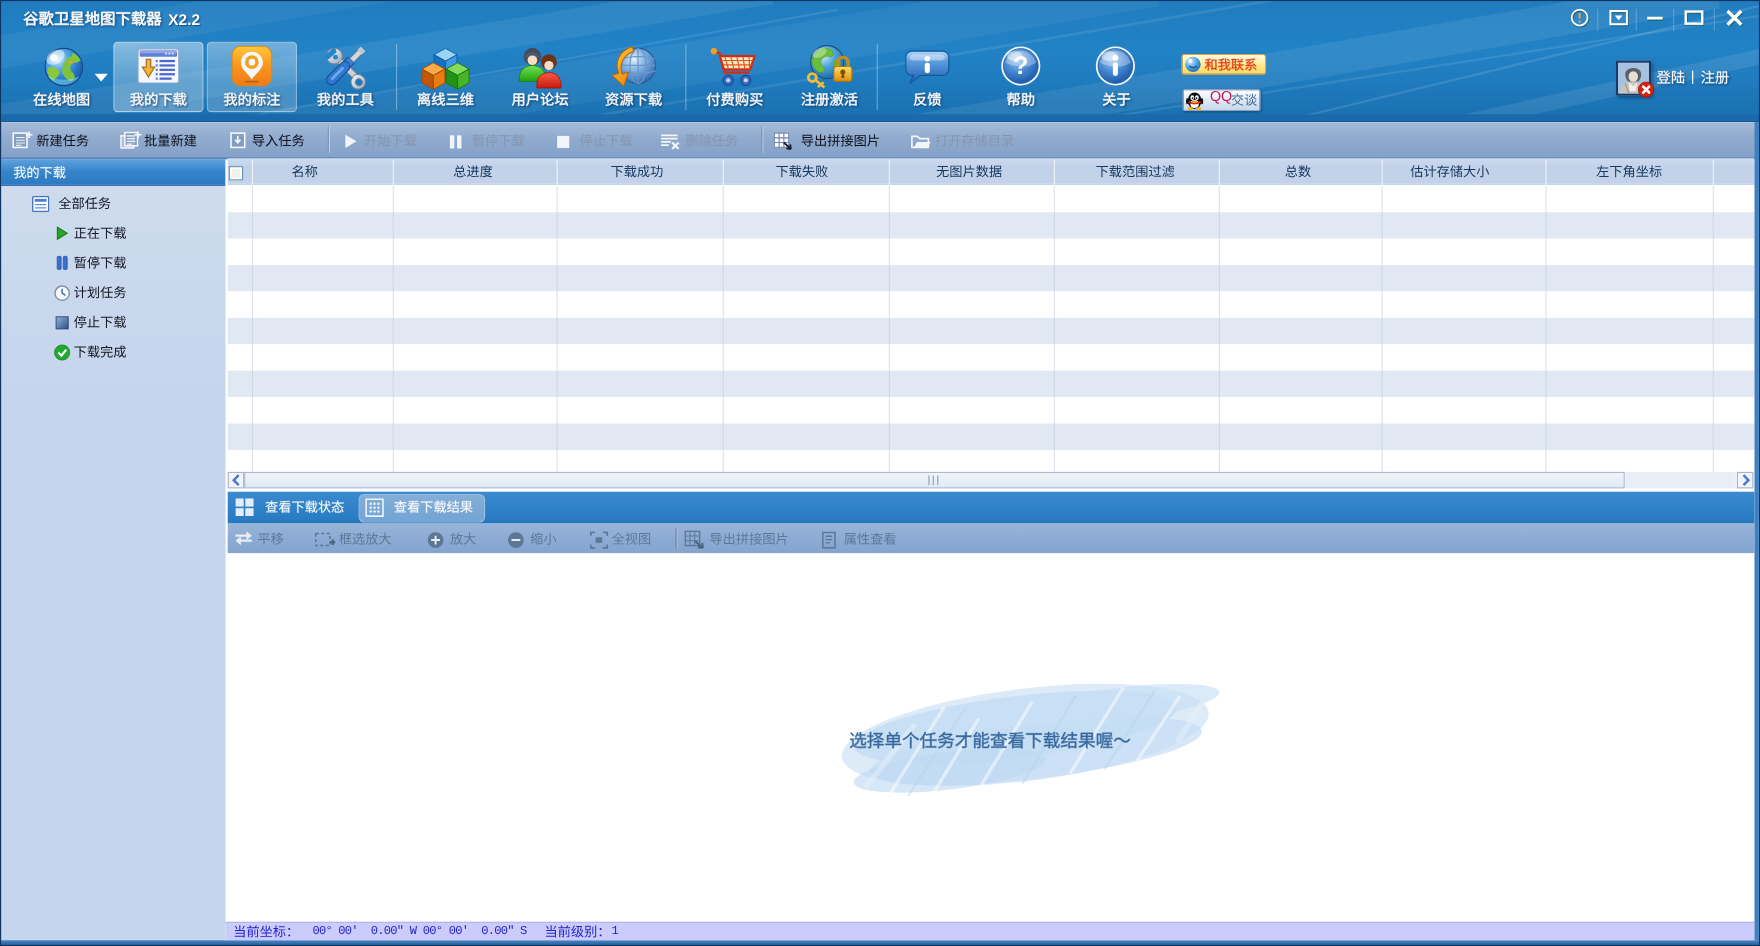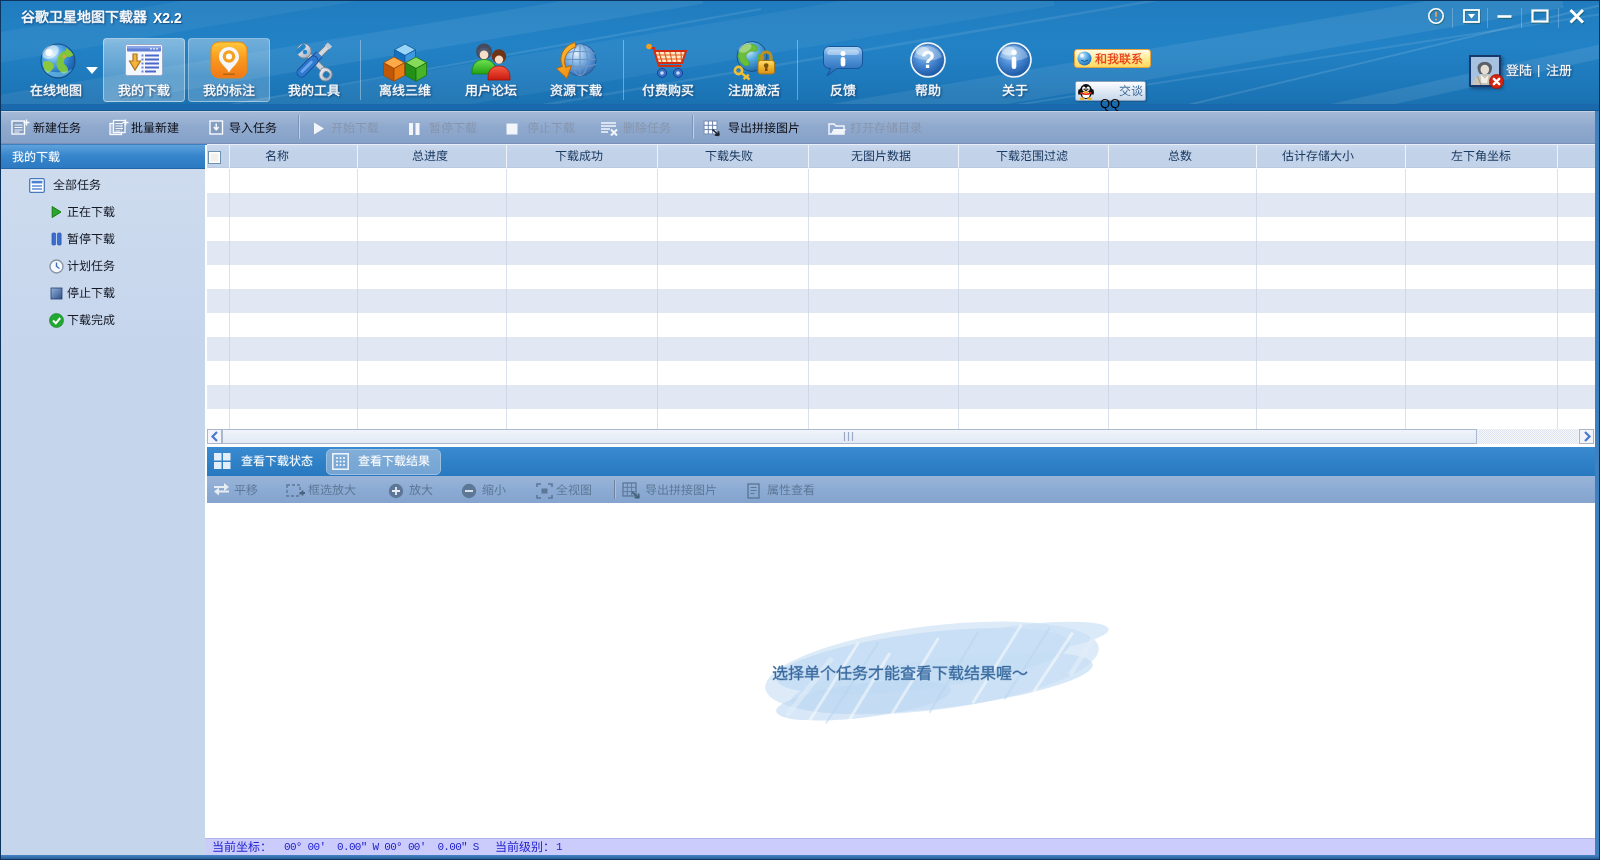--- a/index.html
+++ b/index.html
@@ -540,21 +540,21 @@
     <ellipse cx="10.1" cy="5.8" rx="1.7" ry="2.2" fill="#fff"></ellipse>
 <circle cx="6.2" cy="6.2" r="0.8" fill="#0c0c0c"></circle>
     <circle cx="9.8" cy="6.2" r="0.8" fill="#0c0c0c"></circle>
 <path d="M6 8.8 Q8 10 10 8.8" stroke="#e8a010" stroke-width="1.6" fill="none"></path>
 <path d="M2.5 9.5 Q8 13 13.5 9.5" stroke="#e02810" stroke-width="1.7" fill="none"></path>
 <ellipse cx="4.2" cy="15.8" rx="2.4" ry="1.2" fill="#f0b018"></ellipse>
     <ellipse cx="11.8" cy="15.8" rx="2.4" ry="1.2" fill="#f0b018"></ellipse>
 <path d="M1.8 6.5 Q0.5 9 1.5 11.5" stroke="#0c0c0c" stroke-width="2" fill="none"></path>
 <path d="M14.2 6.5 Q15.5 9 14.5 11.5" stroke="#0c0c0c" stroke-width="2" fill="none"></path>
 </svg>
-<div class="abs" style="left:1100px;top:96px;font-size:13px;color:#000000">QQ</div>
+<div class="abs" style="left:1100px;top:80px;font-size:13px;color:#be185d">QQ</div>
 <svg width="25" height="14" style="overflow:visible;position:absolute;left:1119.0px;top:84.4px;">
     <g fill="#3f6b99" transform="translate(0,11.2) scale(0.0120,-0.0120)">
       <use href="#u4EA4" x="0"></use>
       <use href="#u8C08" x="1000"></use>
     </g>
   </svg>
 <div class="abs" style="left:1469px;top:55px;width:32px;height:32px;background:#a8c4e0;border:2px solid #16386a;box-shadow:2px 2px 3px rgba(10,30,60,.45)"></div>
 <svg class="abs" width="28" height="28" style="left:1471px;top:57px">
 <rect width="28" height="28" fill="#a6c2e0"></rect>
 <path d="M6.5 10.5 C6.5 3 21 3 21 10.5 C21 13 20 15.5 18.5 17 L9 17 C7.5 15.5 6.5 13 6.5 10.5Z" fill="#5b6068"></path>

